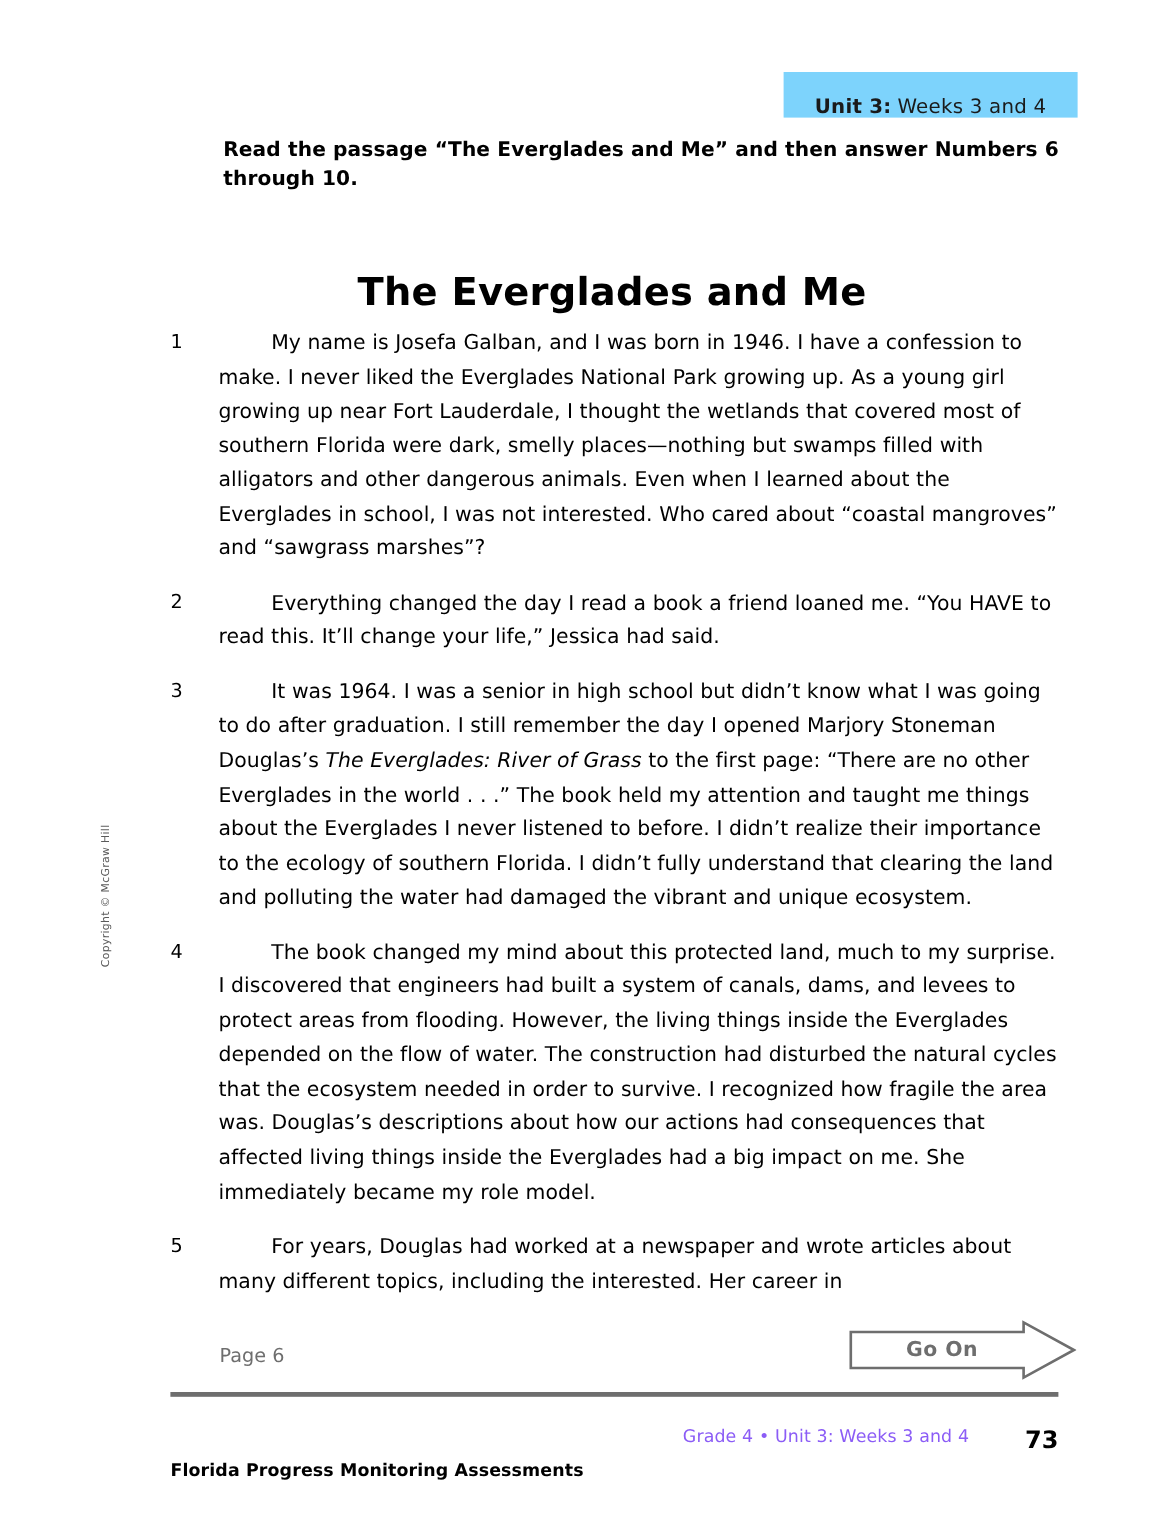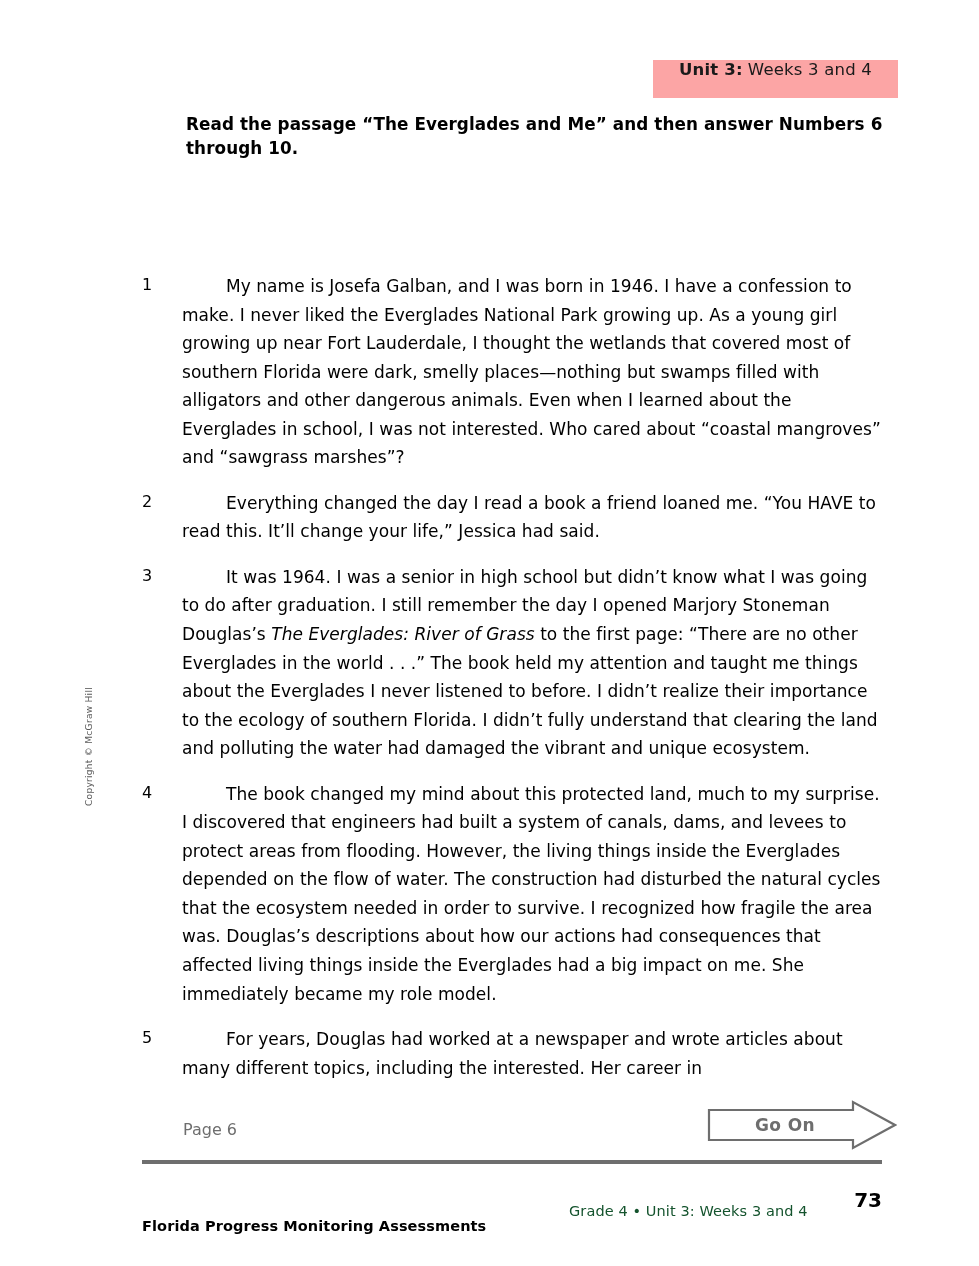--- a/index.html
+++ b/index.html
@@ -19,23 +19,23 @@
     background: #ffffff;
   }
 
   
   .unit-banner {
     position: absolute;
     top: 60px;
     left: 653px;
     width: 245px;
     height: 38px;
-    background: #fca5a5;
+    background: #7dd3fc;
     display: flex;
-    align-items: flex-start;
+    align-items: flex-end;
     justify-content: center;
     font-size: 16.5px;
     color: #1a1a1a;
     letter-spacing: 0.2px;
   }
   .unit-banner .b {
     font-weight: bold;
     margin-right: 5px;
   }
 
@@ -157,22 +157,22 @@
     position: absolute;
     left: 0;
     top: 0;
     font-weight: bold;
     letter-spacing: 0.1px;
     margin-top: 28px;
   }
   .footer-center {
     position: absolute;
     left: 427px;
-    top: 13px;
-    color: #14532d;
+    top: 0;
+    color: #8b5cf6;
     letter-spacing: 0.1px;
   }
   .footer-right {
     position: absolute;
     right: 0;
     top: -2px;
     font-weight: bold;
     font-size: 20px;
   }
 </style>
@@ -181,20 +181,21 @@
 
 <div id="page">
 
   <div class="unit-banner">
     <span class="b">Unit 3:</span>
     <span>Weeks 3 and 4</span>
   </div>
 
   <div class="instruction">Read the passage “The Everglades and Me” and then answer Numbers 6 through 10.</div>
 
+  <h1 class="passage-title">The Everglades and Me</h1>
 
   <div class="body-area">
 
     <div class="para">
       <span class="num">1</span>
       <div class="txt">My name is Josefa Galban, and I was born in 1946. I have a confession to make. I never liked the Everglades National Park growing up. As a young girl growing up near Fort Lauderdale, I thought the wetlands that covered most of southern Florida were dark, smelly places—nothing but swamps filled with alligators and other dangerous animals. Even when I learned about the Everglades in school, I was not interested. Who cared about “coastal mangroves” and “sawgrass marshes”?</div>
     </div>
 
     <div class="para">
       <span class="num">2</span>

